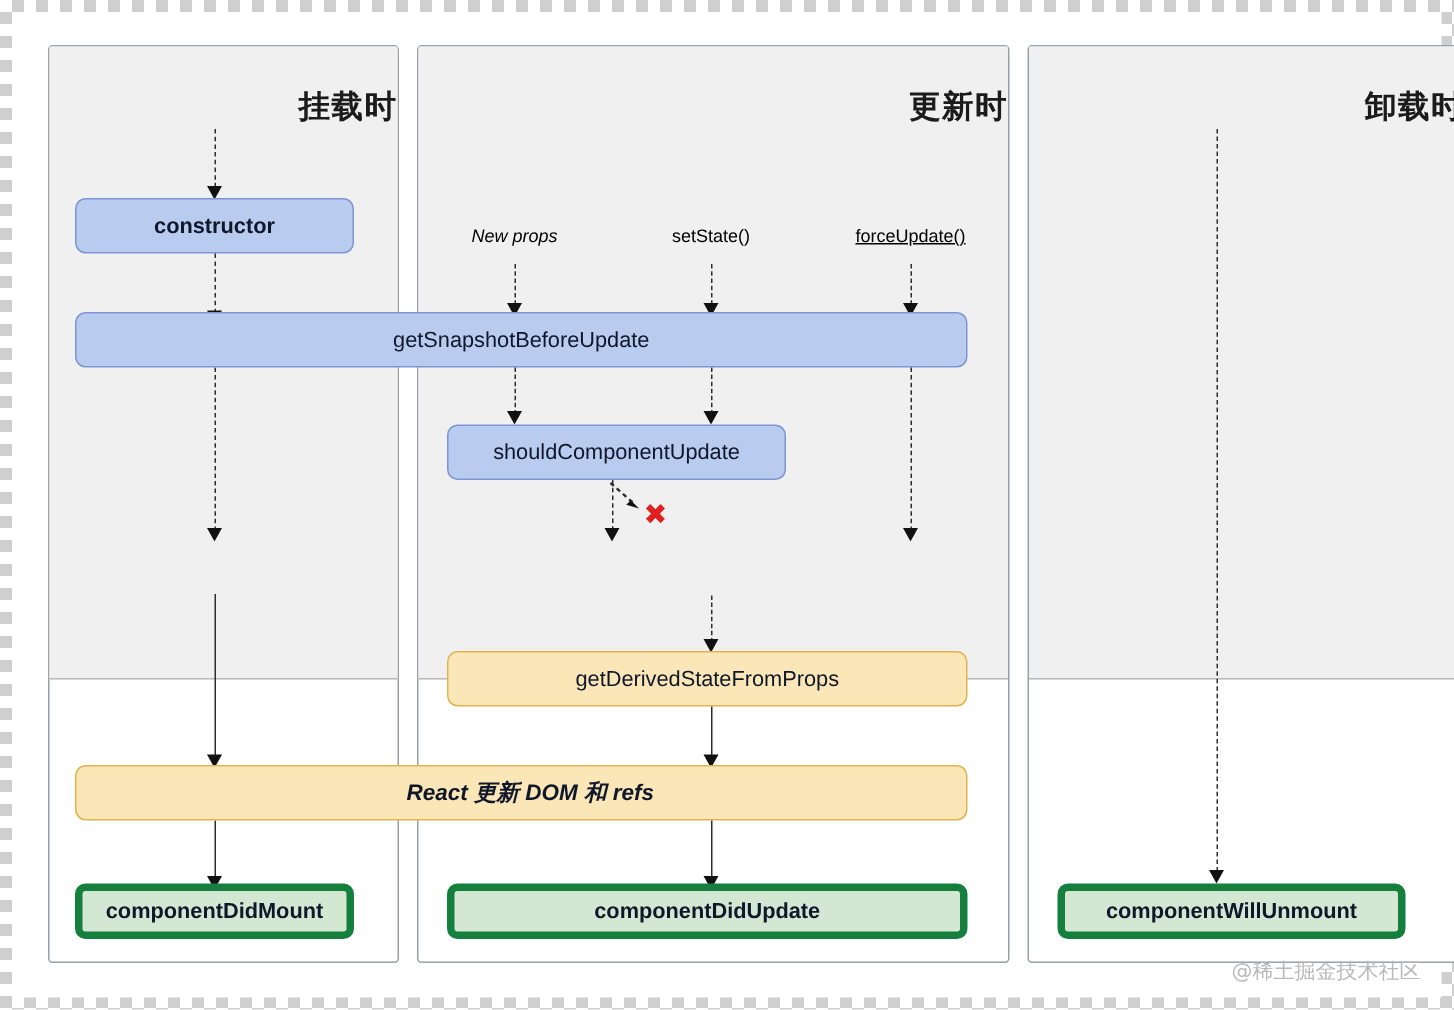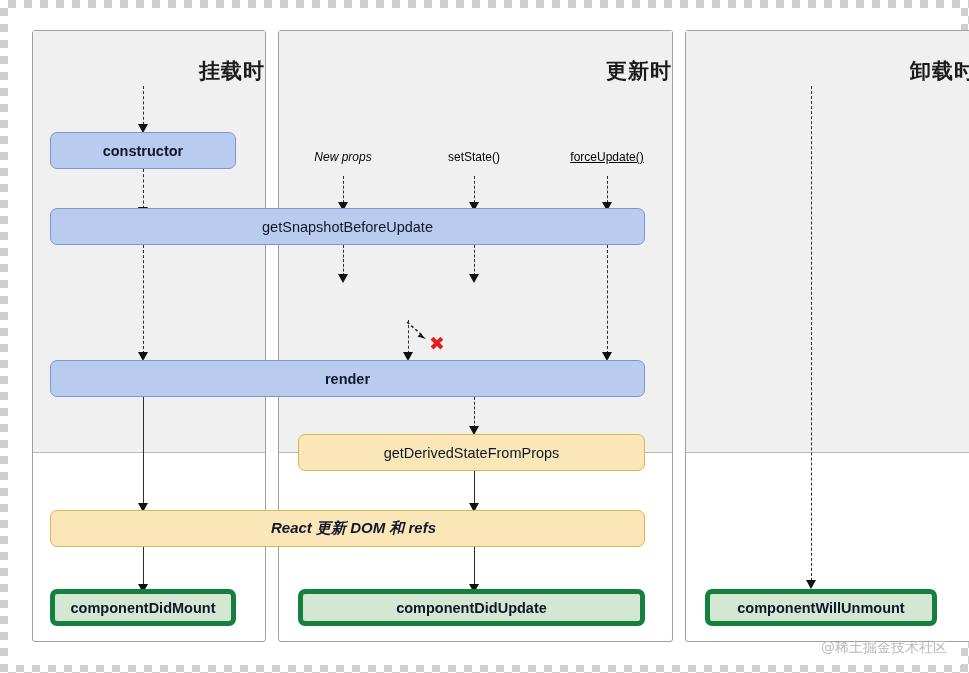--- a/index.html
+++ b/index.html
@@ -136,31 +136,31 @@
 
   <div class="vline" style="left:335px;top:237px;height:36px;"></div>
   <div class="ahead" style="left:335px;top:266px;"></div>
 
   <div class="vline" style="left:466px;top:237px;height:36px;"></div>
   <div class="ahead" style="left:466px;top:266px;"></div>
 
   <div class="vline" style="left:599px;top:237px;height:114px;"></div>
   <div class="ahead" style="left:599px;top:344px;"></div>
 
+  <div class="node blue" id="n-scu" style="left:290px;top:275px;width:226px;height:37px;">shouldComponentUpdate</div>
 
   <div class="vline" style="left:400px;top:312px;height:39px;"></div>
   <div class="ahead" style="left:400px;top:344px;"></div>
 
   <svg class="diag" style="left:396px;top:312px;width:34px;height:26px;" viewBox="0 0 34 26">
     <line x1="3" y1="2" x2="19" y2="16" stroke="#2d2d2d" stroke-width="1.6" stroke-dasharray="3,2.5"></line>
     <polygon points="22,19 13.5,16.5 16.5,13.5" fill="#111111"></polygon>
   </svg>
   <div class="xmark" style="left:421px;top:326px;">✖</div>
 
-  <div class="node blue bold" id="n-render" style="left:42px;top:352px;width:595px;height:37px;">render</div>
 
   <div class="vline" style="left:466px;top:389px;height:36px;"></div>
   <div class="ahead" style="left:466px;top:418px;"></div>
 
   <div class="node amber" id="n-snapshot" style="left:290px;top:426px;width:347px;height:37px;">getDerivedStateFromProps</div>
 
   <div class="vline solid" style="left:466px;top:463px;height:39px;"></div>
   <div class="ahead" style="left:466px;top:495px;"></div>
 
   <div class="node amber italic" id="n-reactdom" style="left:42px;top:502px;width:595px;height:37px;">React 更新 DOM 和 refs</div>

